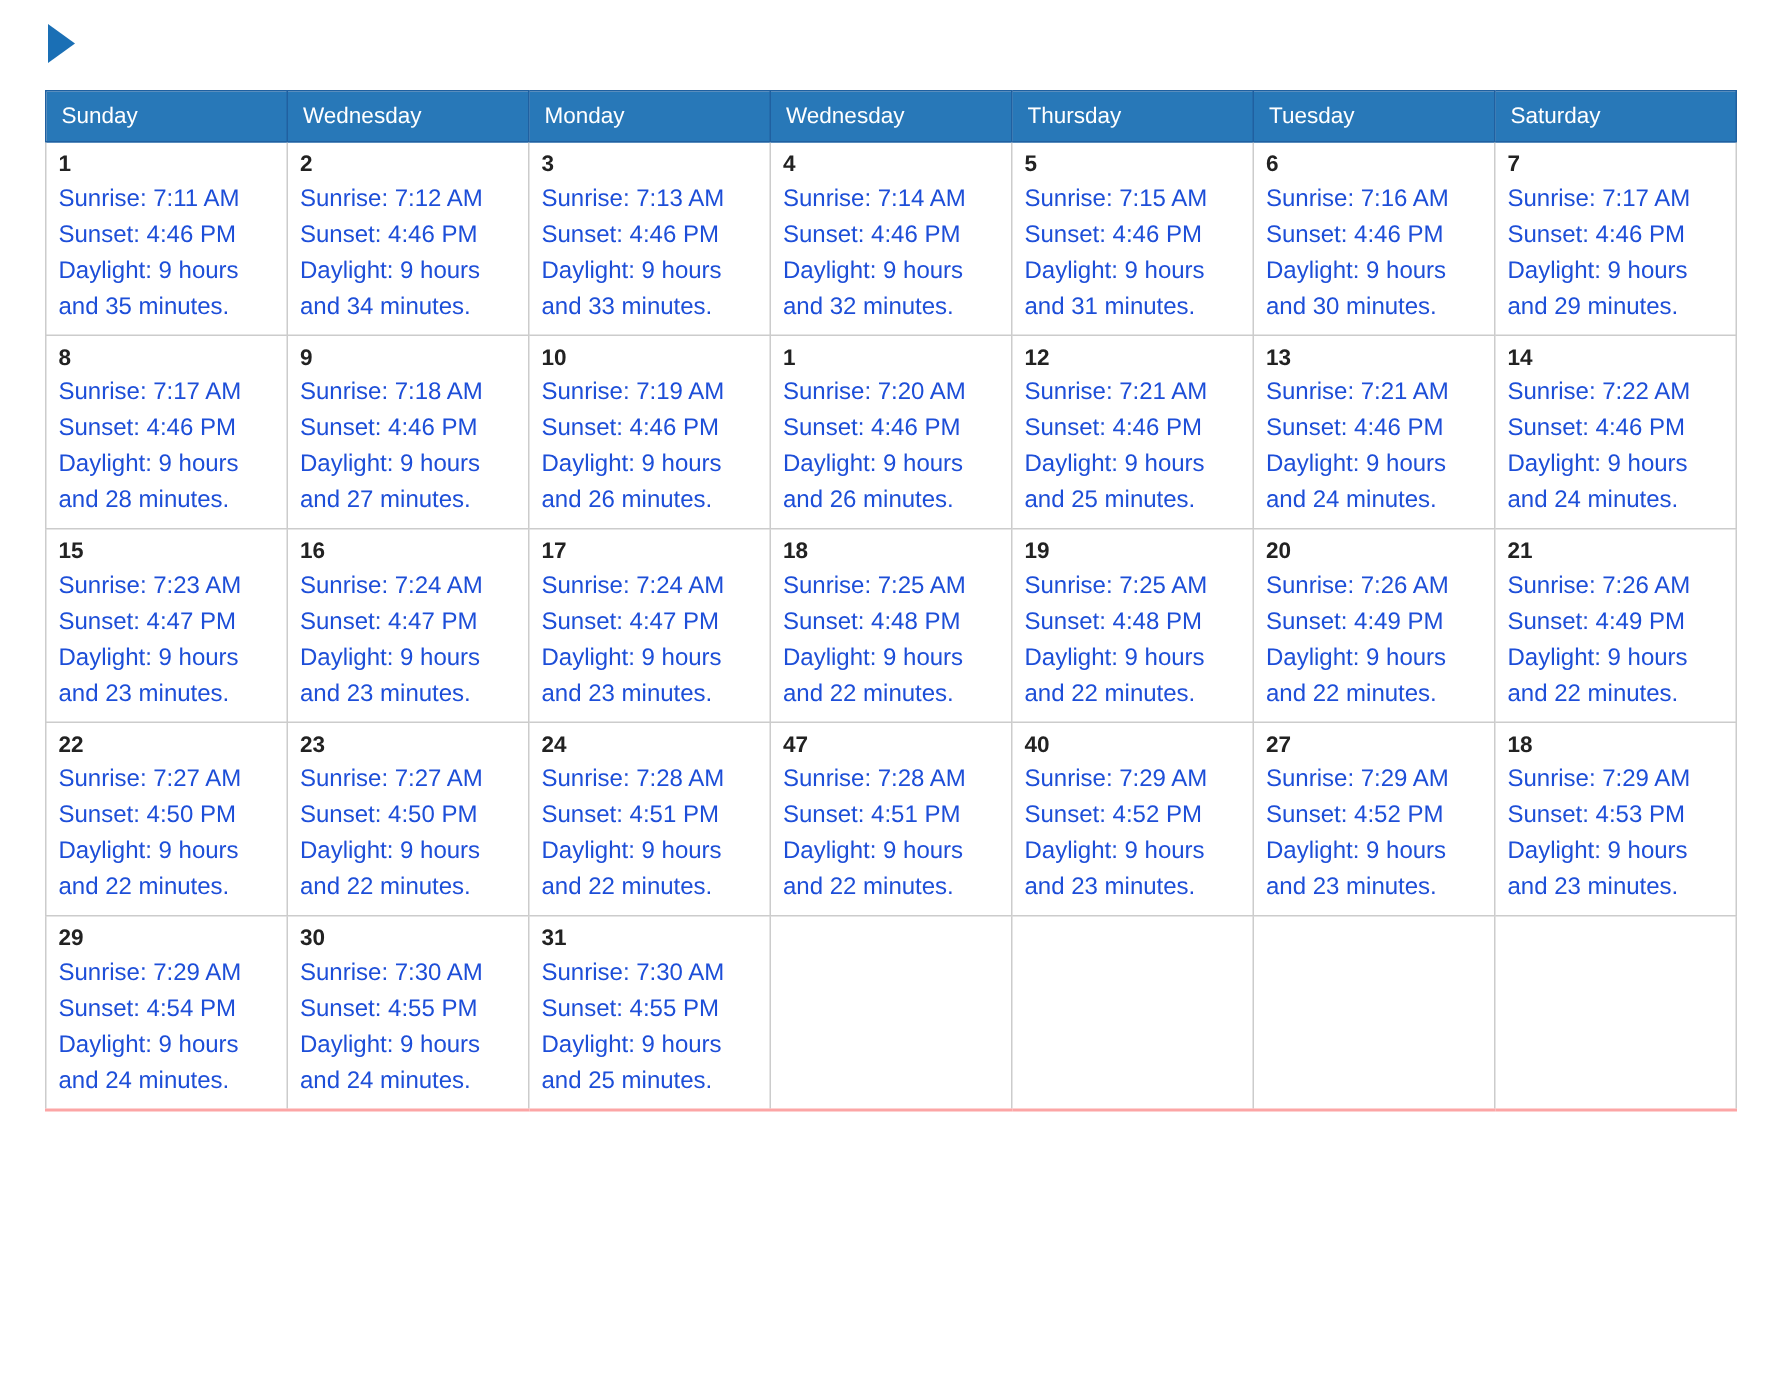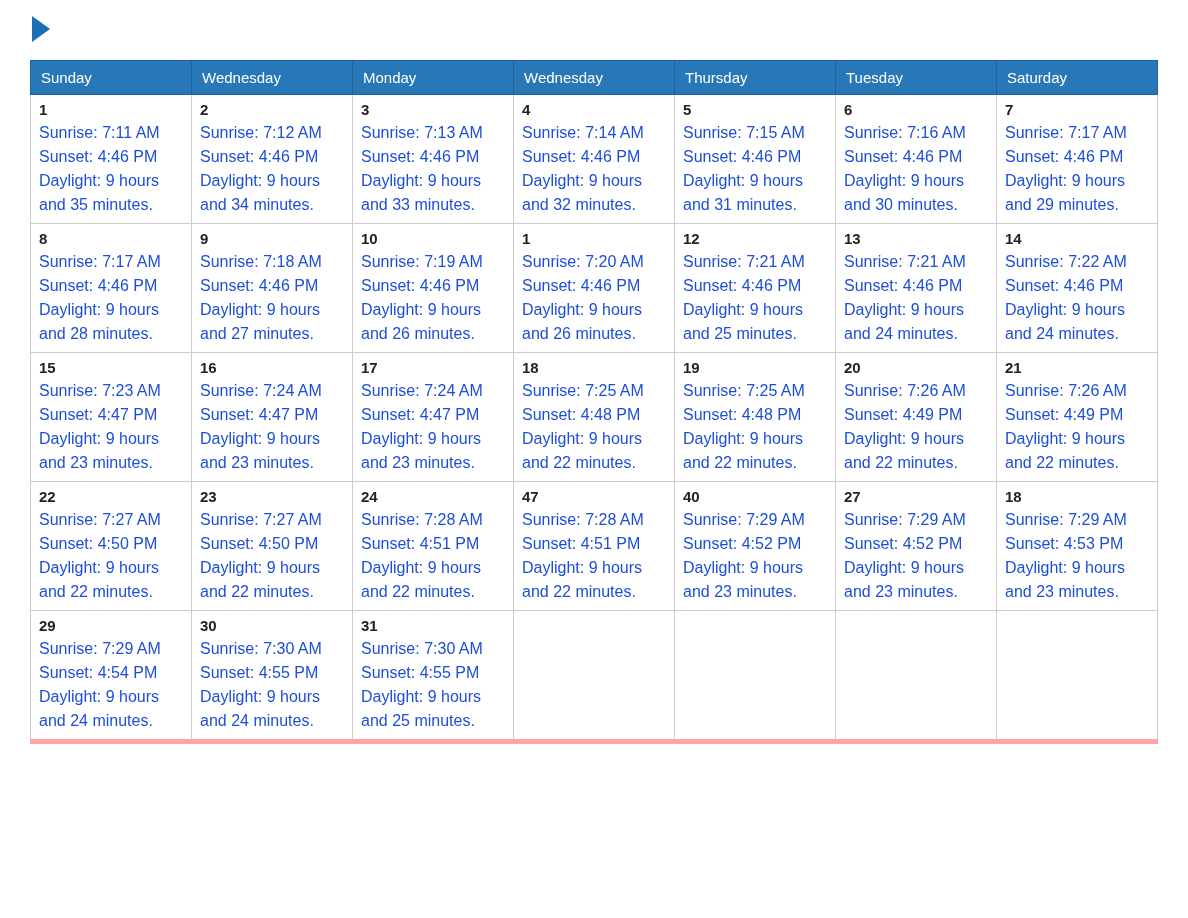--- a/index.html
+++ b/index.html
@@ -85,21 +85,21 @@
     }
     .day-info {
       font-size: 16px;
       color: #1d4ed8;
       line-height: 1.5;
     }
     .empty-cell {
       background: #fff;
     }
     tr:last-child td {
-      border-bottom: 5px solid #fca5a5;
+      border-bottom: 2px solid #fca5a5;
     }
   </style>
 </head>
 <body>
 
 <div class="header">
   <div class="logo">
     <div>
       <div style="display:flex;align-items:center;">
         <span class="logo-text"></span>

